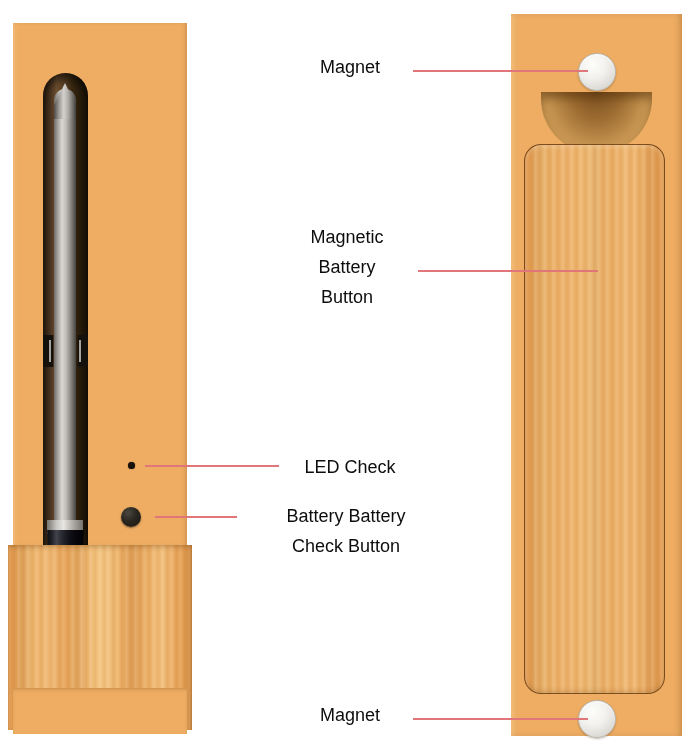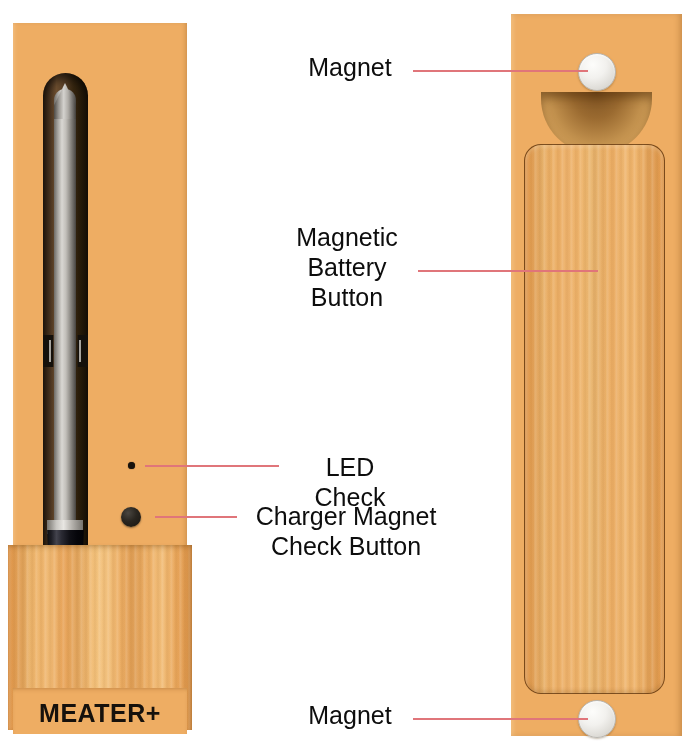--- a/index.html
+++ b/index.html
@@ -229,21 +229,21 @@
     box-shadow: inset 0 1px 2px rgba(255,255,255,0.9),
                 0 1px 2px rgba(90,60,20,0.35);
   }
   #magnet-top    { left: 578px; top: 53px; }
   #magnet-bottom { left: 578px; top: 700px; }
 
   
   .callout-label {
     position: absolute;
     color: #0d0d0d;
-    font-size: 25px;
+    font-size: 18px;
     line-height: 30px;
     text-align: center;
     white-space: pre-line;
   }
   .leader {
     position: absolute;
     height: 2px;
     background: #e0757a;
   }
   #label-magnet-top     { left: 300px; top: 52px;  width: 100px; }
@@ -277,21 +277,20 @@
     </div>
   </div>
 
   <div id="probe-collar"></div>
   <div id="probe-handle"></div>
   <div id="probe-contacts"></div>
 
   <div id="charger-base" class="bamboo bamboo-b"></div>
   <div id="charger-foot" class="bamboo bamboo-a"></div>
 
-  <div id="brand-label">MEATER+</div>
 
   <div id="led-light"></div>
   <div id="check-button"></div>
 
   <div id="back-body" class="bamboo bamboo-a"></div>
   <div id="thumb-notch"></div>
   <div id="battery-cover" class="bamboo bamboo-b"></div>
 
   <div id="magnet-top" class="magnet"></div>
   <div id="magnet-bottom" class="magnet"></div>
@@ -301,19 +300,19 @@
 
   <div id="leader-battery-cover" class="leader"></div>
   <div id="label-battery-cover" class="callout-label">Magnetic
 Battery
 Button</div>
 
   <div id="leader-led" class="leader"></div>
   <div id="label-led" class="callout-label">LED Check</div>
 
   <div id="leader-check-button" class="leader"></div>
-  <div id="label-check-button" class="callout-label">Charger Magnet
+  <div id="label-check-button" class="callout-label">Battery Battery
 Check Button</div>
 
   <div id="leader-magnet-bottom" class="leader"></div>
   <div id="label-magnet-bottom" class="callout-label">Magnet</div>
 
 </div>
 
 </body></html>

